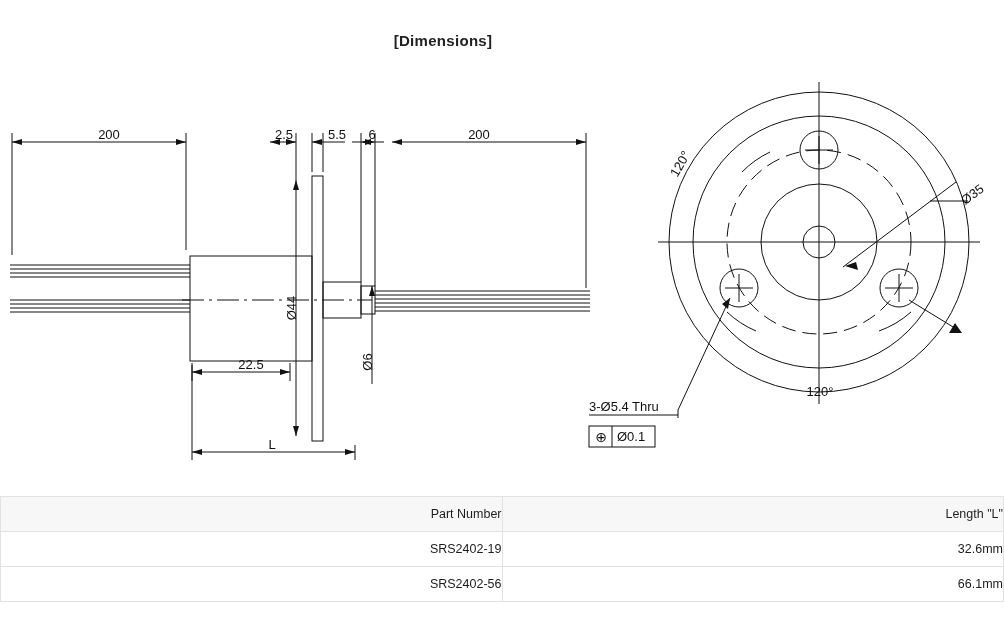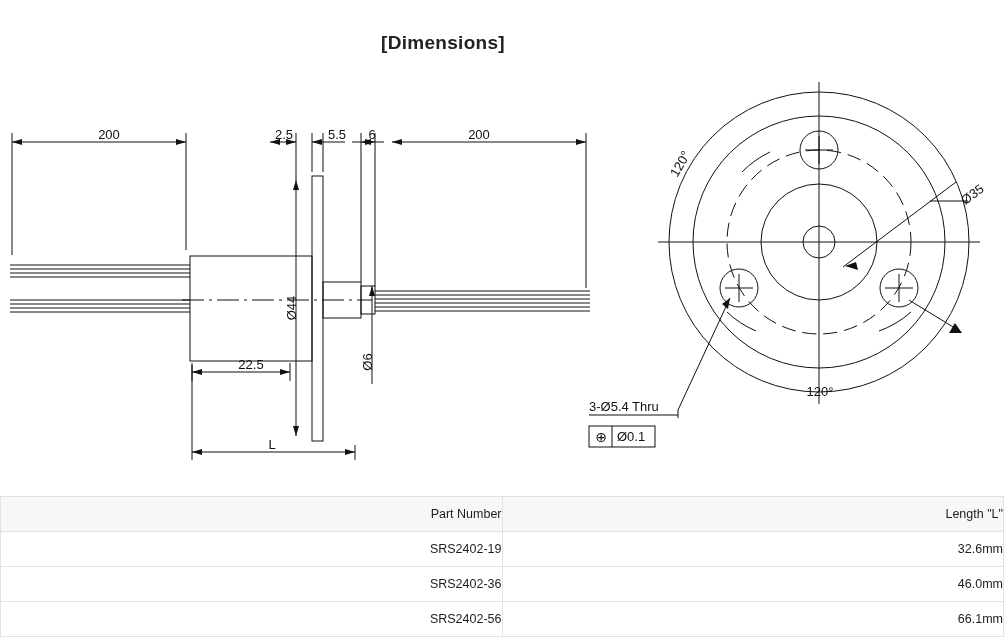--- a/index.html
+++ b/index.html
@@ -19,21 +19,21 @@
     position: relative;
     width: 1004px;
     height: 642px;
   }
   .title {
     position: absolute;
     top: 32px;
     left: 0;
     width: 886px;
     text-align: center;
-    font-size: 19px;
+    font-size: 15px;
     font-weight: bold;
     color: #222;
     letter-spacing: 0.3px;
   }
   #drawing {
     position: absolute;
     top: 0;
     left: 0;
   }
   svg text {
@@ -256,23 +256,19 @@
         <th>Part Number</th>
         <th>Length "L"</th>
       </tr>
     </thead>
     <tbody>
       <tr>
         <td>SRS2402-19</td>
         <td>32.6mm</td>
       </tr>
       <tr>
-        <td>SRS2402-36</td>
-        <td>46.0mm</td>
-      </tr>
-      <tr>
         <td>SRS2402-56</td>
         <td>66.1mm</td>
       </tr>
     </tbody>
   </table>
 
 </div>
 
 </body></html>

